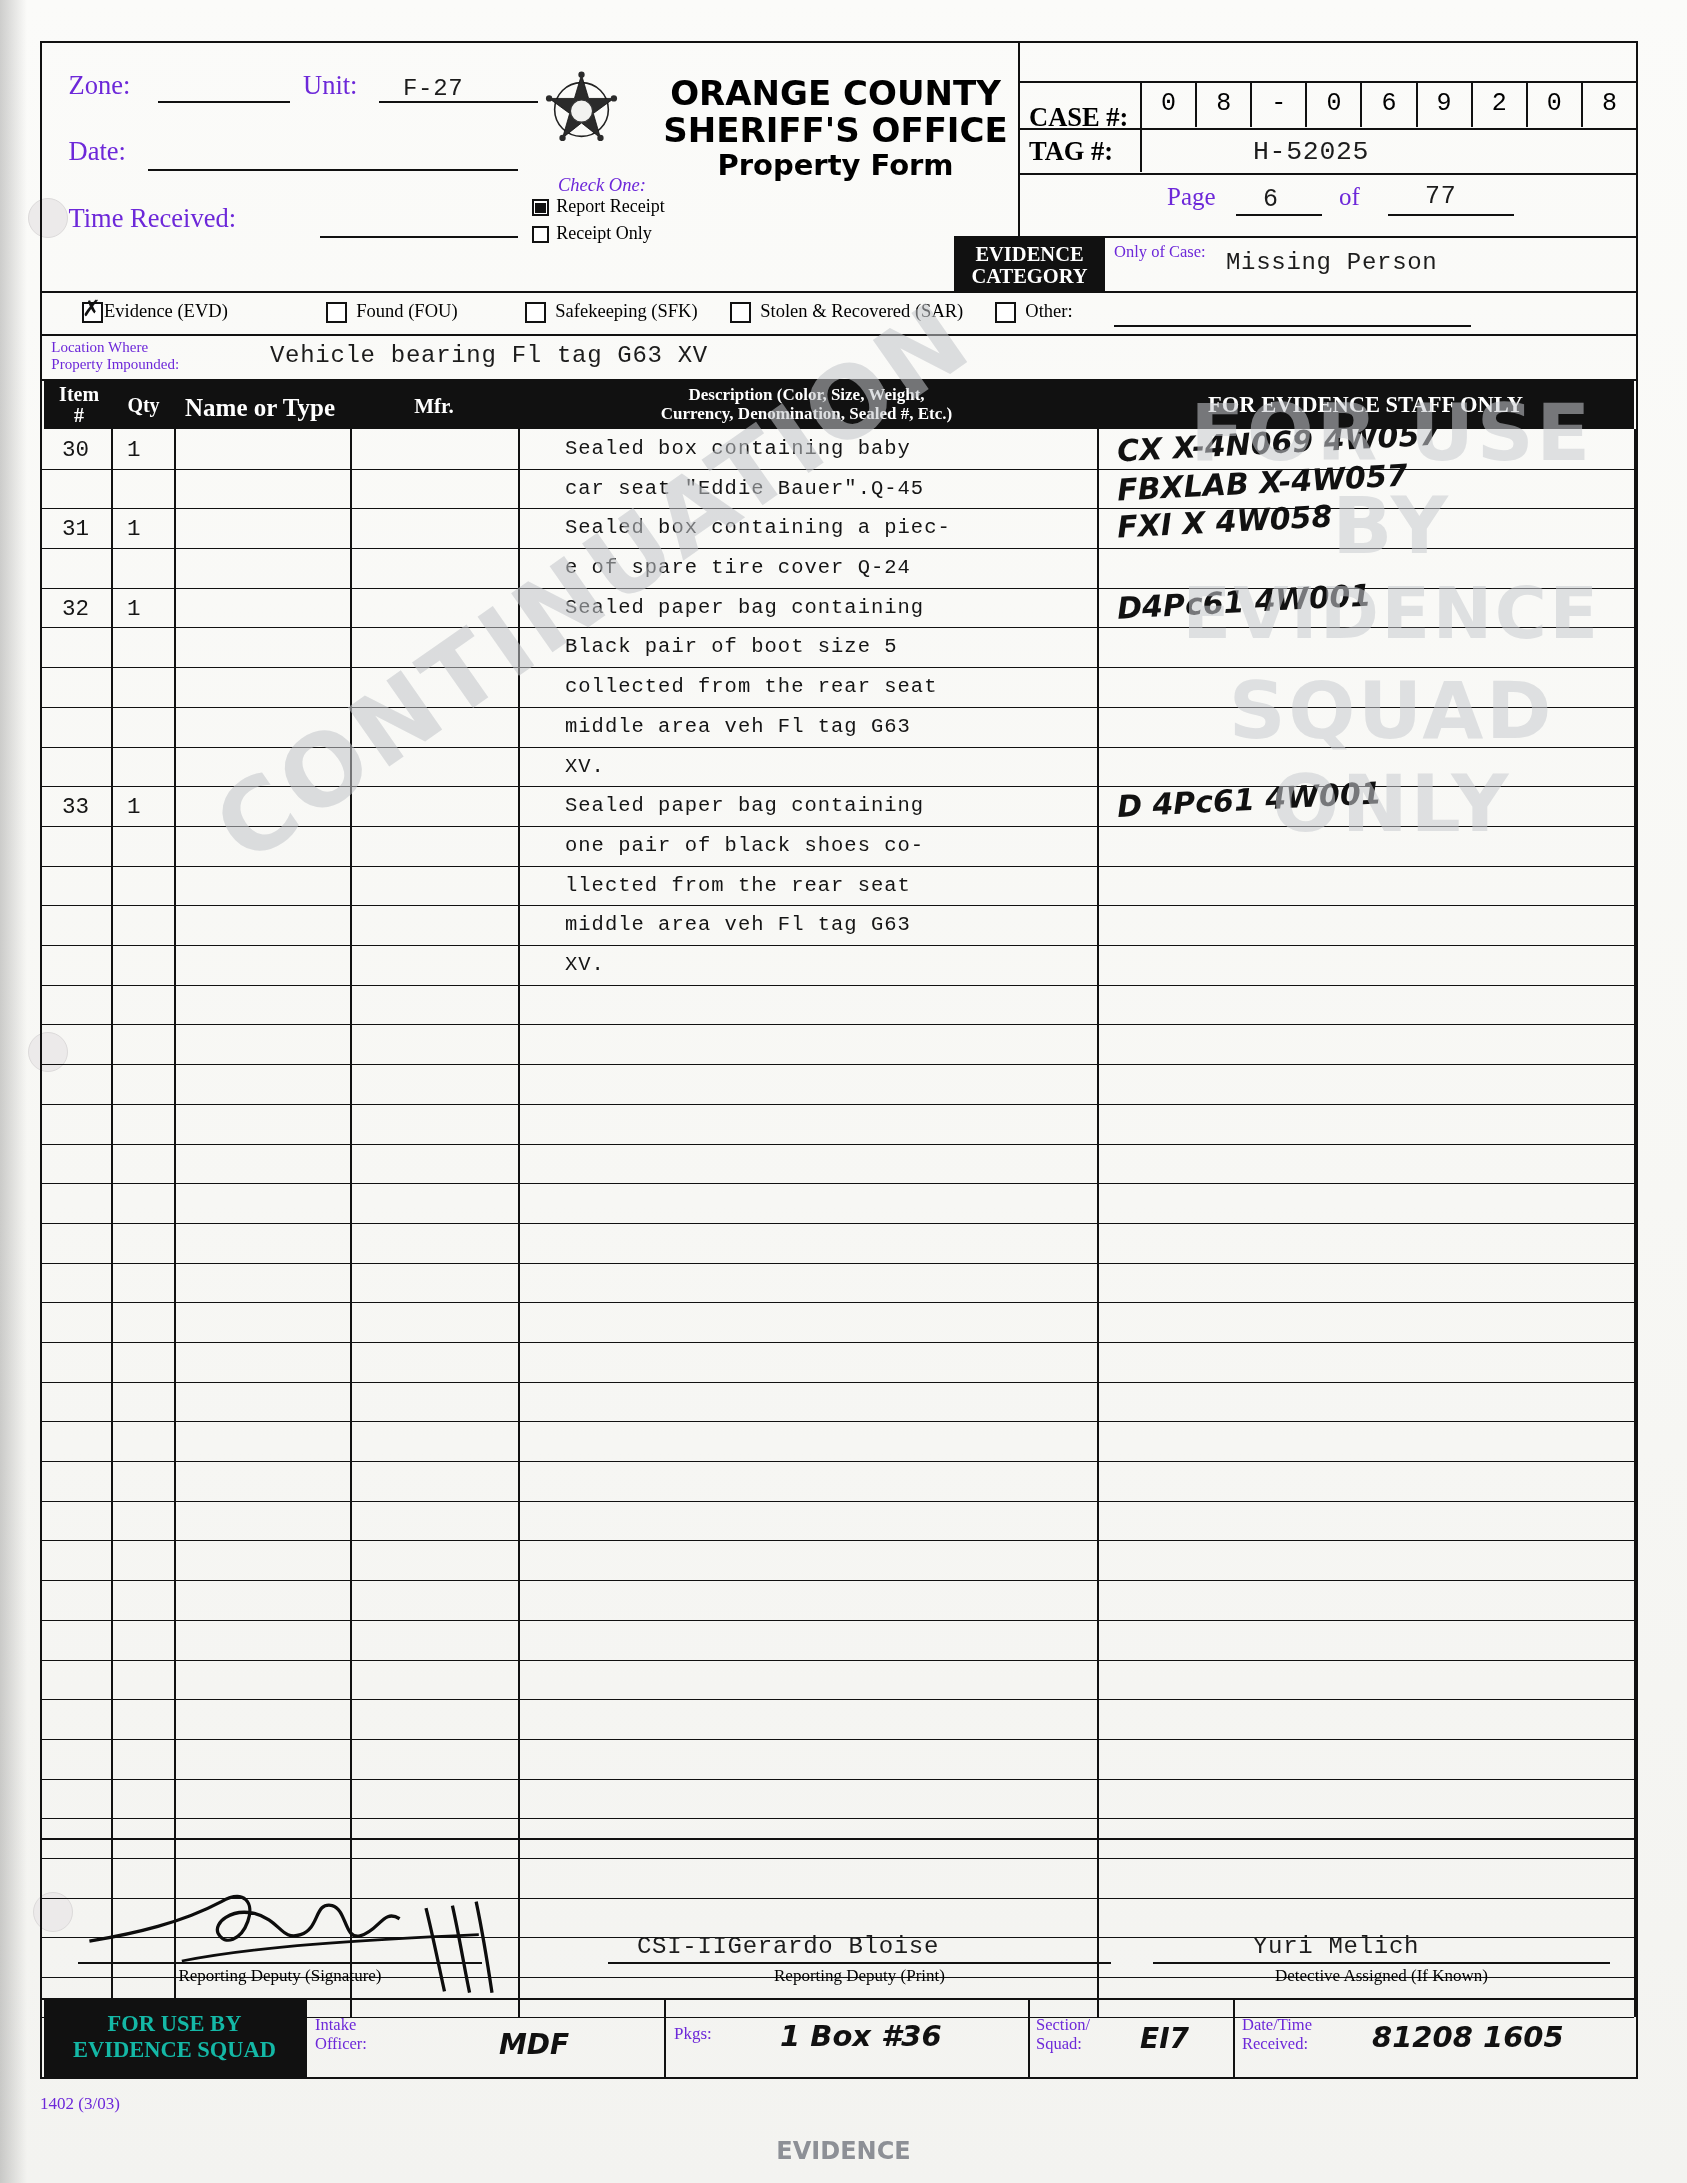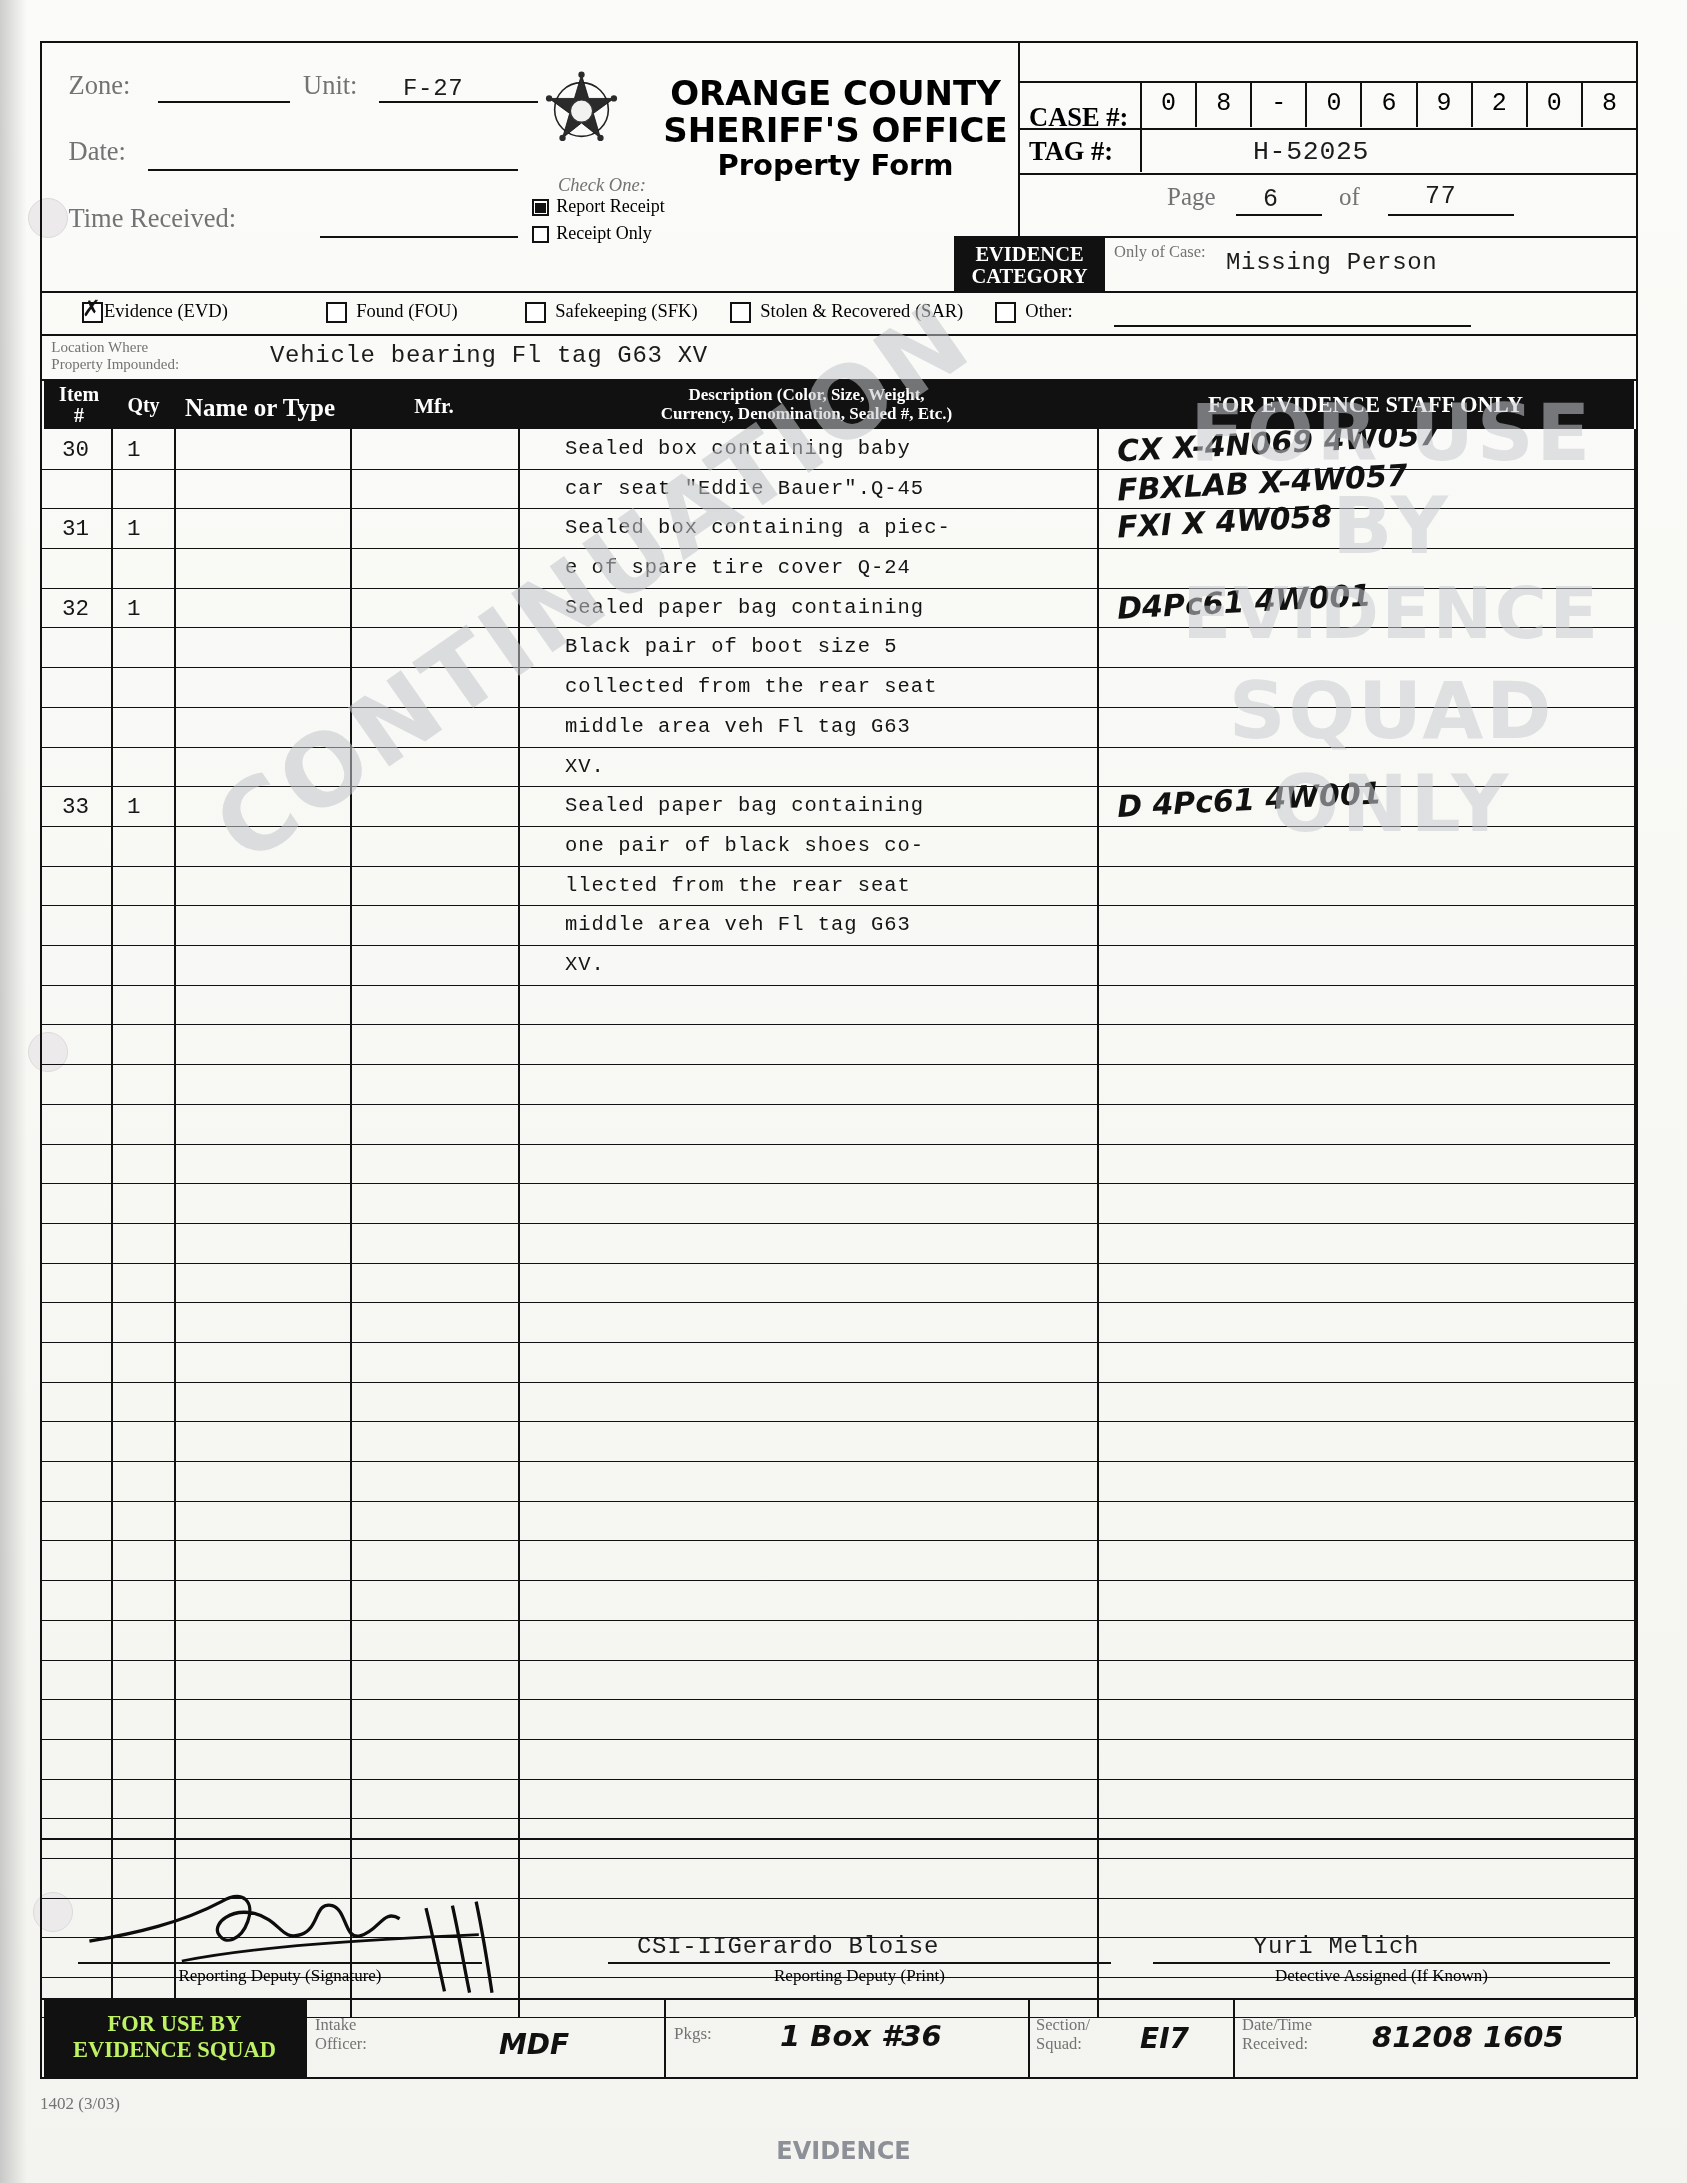--- a/index.html
+++ b/index.html
@@ -27,21 +27,21 @@
     left: 40px;
     top: 41px;
     width: 1598px;
     height: 2038px;
     border: 2px solid #111;
     box-sizing: border-box;
   }
   .abs { position: absolute; box-sizing: border-box; }
   .bline { background: #111; position: absolute; }
 
-  .lbl { font-family: "Liberation Serif", serif; color: #737373; }
+  .lbl { font-family: "Liberation Serif", serif; color: #6d28d9; }
   .hand {
     font-family: "Liberation Mono", monospace;
     color: #1c1c1c;
     letter-spacing: 0.7px;
   }
   .ink {
     font-family: "DejaVu Sans", sans-serif;
     color: #111;
     font-style: italic;
     font-weight: 700;
@@ -156,21 +156,21 @@
     font-family: "DejaVu Sans", sans-serif;
     font-weight: 700;
     color: #111;
     font-style: italic;
   }
 
   .sigline { border-bottom: 2px solid #111; position: absolute; }
   .smalllbl { font-family: "Liberation Serif", serif; font-size: 17px; text-align:center; }
 
   .footer-black {
-    background: #111; color: #bef264; font-weight: 700;
+    background: #111; color: #14b8a6; font-weight: 700;
     font-family: "Liberation Serif", serif;
     text-align: center;
   }
   .punch {
     position:absolute;
     width: 38px; height: 38px;
     border-radius: 50%;
     background: #eceaea;
     border: 0.7px solid #dcdada;
   }

